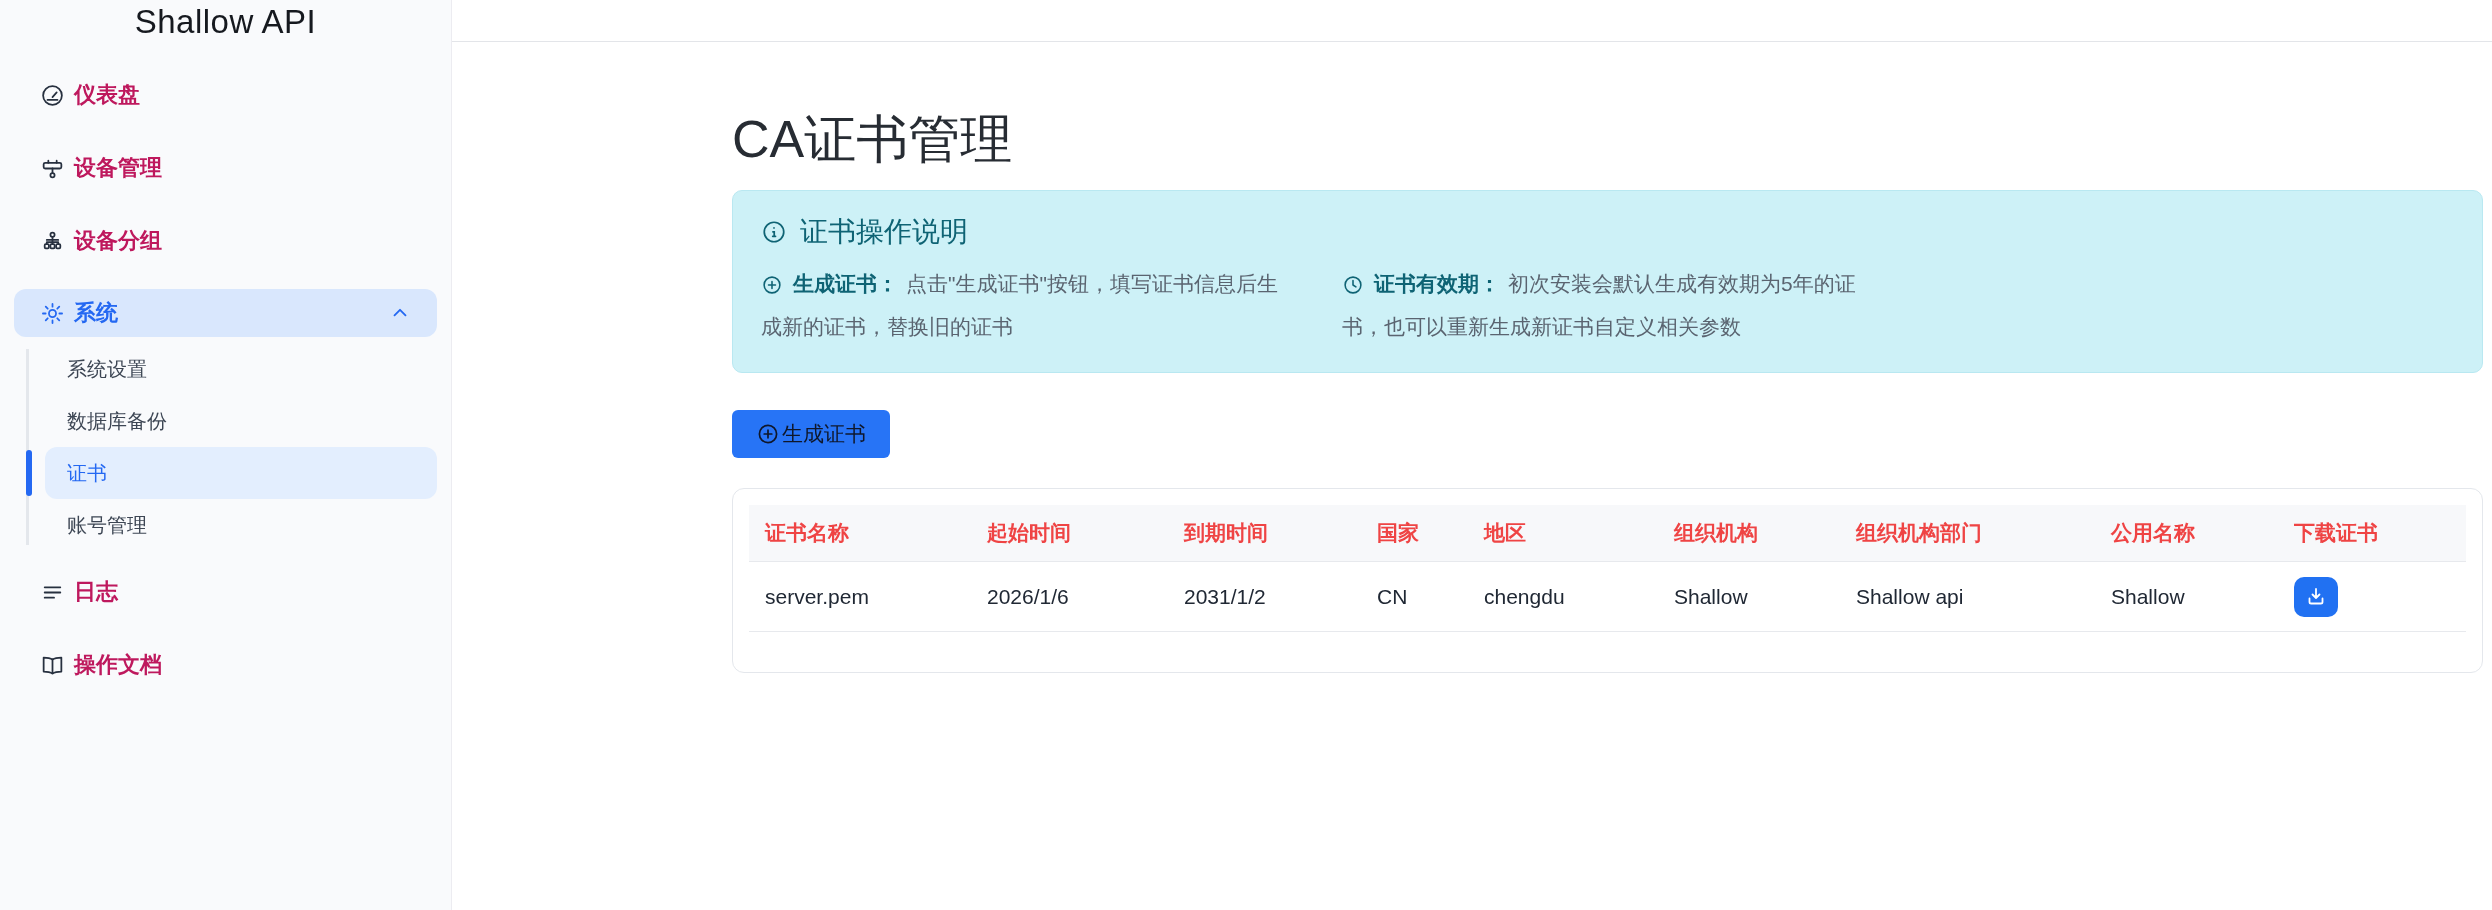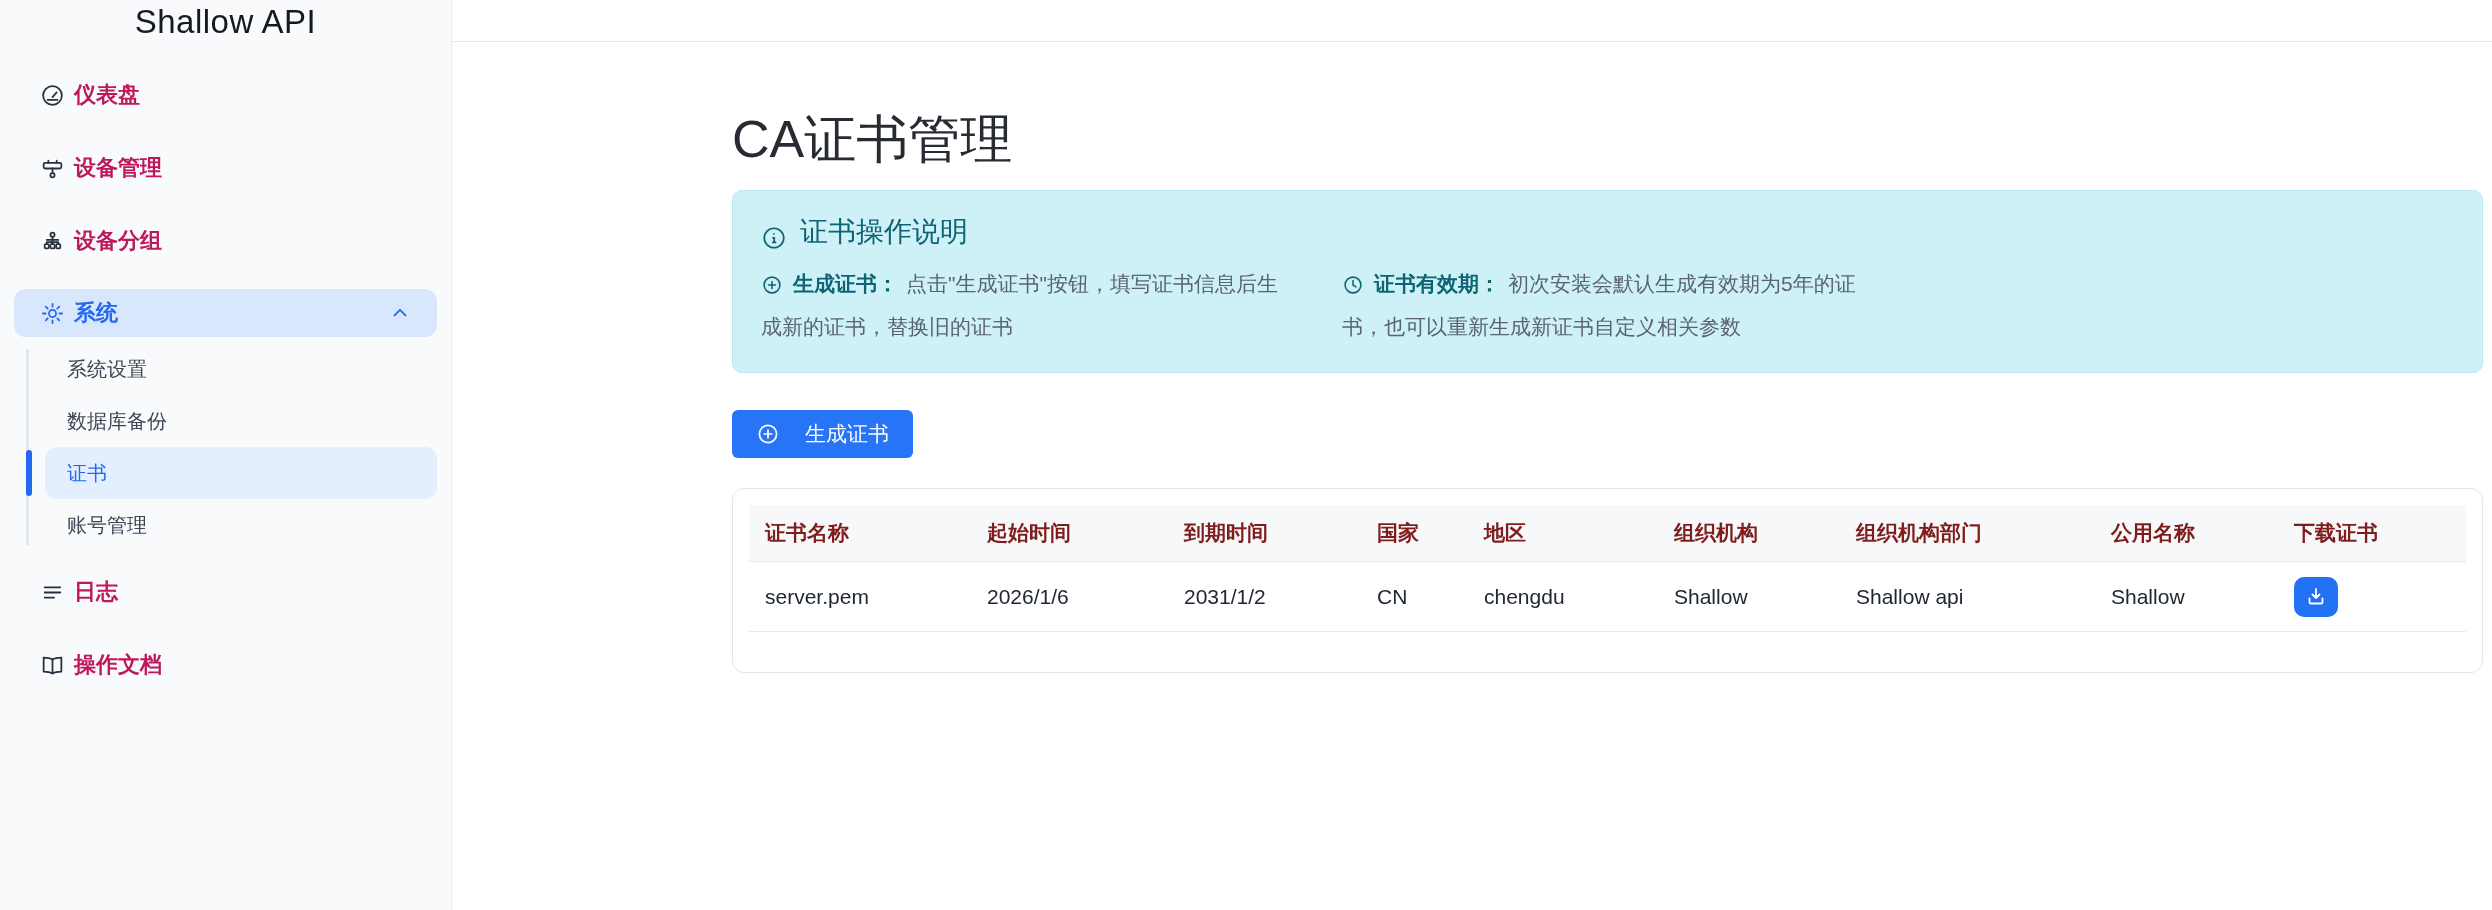--- a/index.html
+++ b/index.html
@@ -29,38 +29,38 @@
     border-radius:3px; background:#2468f2; }
 
   
   .main { flex:1; background:#fff; }
   .topbar { height:42px; border-bottom:1px solid #e3e5e9; background:#fff; }
   .content { padding:0 9px 0 280px; }
   h1.page-title { margin-top:66px; font-size:52px; line-height:62px; font-weight:500; color:#272c33; }
 
   .info-box { margin-top:20px; background:#cdf1f7; border:1px solid #b9e8f1;
     border-radius:10px; padding:22px 28px 26px; }
-  .info-title { display:flex; align-items:flex-end; gap:13px; color:#0e6374;
+  .info-title { display:flex; align-items:center; gap:13px; color:#0e6374;
     font-size:28px; font-weight:500; }
   .info-title .ico { display:inline-flex; color:#0e6374; }
   .info-cols { display:grid; grid-template-columns:525px 525px 1fr; column-gap:56px; margin-top:14px; }
   .info-item { font-size:21px; line-height:38px; color:#5a6470; }
   .info-item .ico { display:inline-block; vertical-align:-5px; margin-right:10px; color:#0e6374; }
   .info-item .lbl { color:#0e6374; font-weight:700; margin-right:8px; }
 
-  .gen-btn { margin-top:37px; height:48px; padding:0 24px; background:#2774f6; color:#ffffff;
+  .gen-btn { margin-top:37px; height:48px; padding:0 24px; background:#2774f6; color:#0f172a;
     border:none; border-radius:6px; font-size:21px; display:inline-flex; align-items:center;
-    gap:25px; cursor:pointer; font-family:inherit; }
+    gap:2px; cursor:pointer; font-family:inherit; }
   .gen-btn .ico { display:inline-flex; }
 
   .table-card { margin-top:30px; border:1px solid #e4e7ec; border-radius:12px;
     background:#fff; padding:16px 16px 40px; }
   table { width:100%; border-collapse:collapse; table-layout:fixed; font-size:21px; }
   thead th { background:#f7f8fa; text-align:left; padding:14px 16px; font-weight:700;
-    color:#7f1d1d; border-bottom:1px solid #e7e9ed; white-space:nowrap; }
+    color:#ef4444; border-bottom:1px solid #e7e9ed; white-space:nowrap; }
   tbody td { padding:0 16px; height:70px; border-bottom:1px solid #e7e9ed;
     color:#202834; white-space:nowrap; }
   .dl-btn { width:44px; height:40px; border-radius:10px; background:#2171f2; border:none;
     color:#fff; display:flex; align-items:center; justify-content:center; cursor:pointer; }
 </style>
 </head>
 <body>
 
 <div class="app">
 

